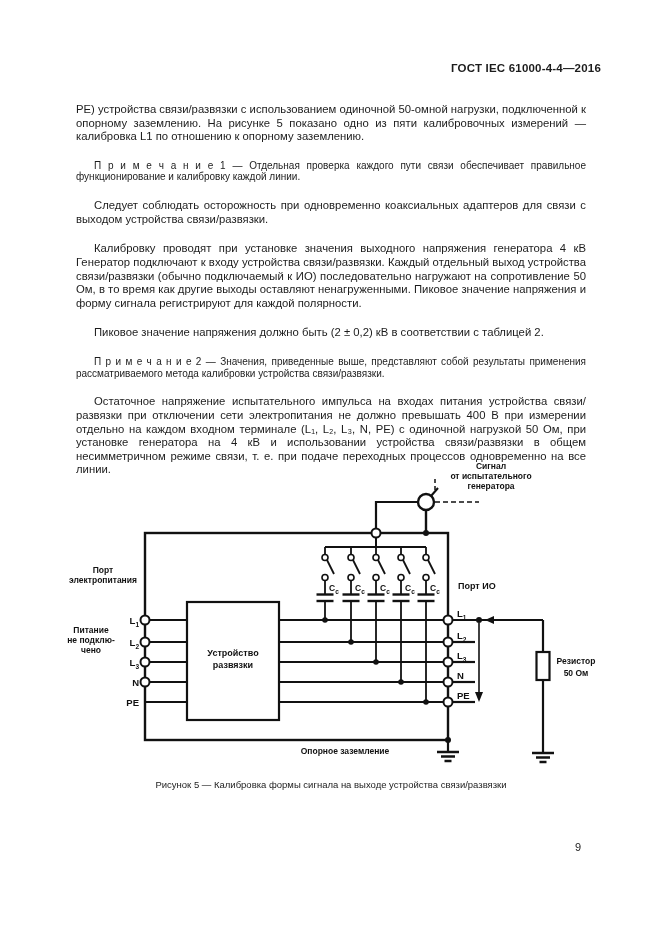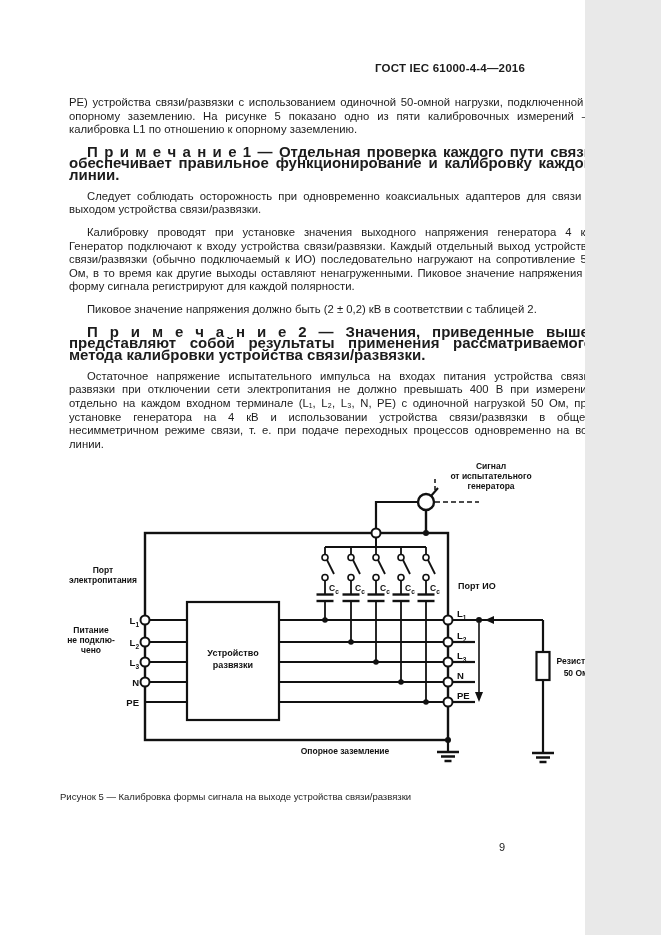--- a/index.html
+++ b/index.html
@@ -1,42 +1,42 @@
 <!DOCTYPE html>
 <html lang="ru"><head>
 <meta charset="utf-8">
 <style>
   html,body{margin:0;padding:0;background:#e9e9e9;}
   .page{
     position:relative;
-    width:585px;height:935px;
+    width:661px;height:935px;
     background:#ffffff;
     font-family:"Liberation Sans","DejaVu Sans",sans-serif;
     color:#1c1c1c;
     overflow:hidden;
   }
   .header{
     position:absolute;top:62px;right:60px;
     font-size:11.5px;font-weight:bold;letter-spacing:.2px;
   }
   .textblock{
     position:absolute;left:60px;top:87px;width:542px;
   }
-  .textblock p{margin:9px;text-align:justify;}
+  .textblock p{margin:16px;text-align:justify;}
   .body-p{font-size:11.3px;line-height:13.6px;text-indent:18px;}
   .no-indent{text-indent:0;}
-  .note-p{font-size:15px;line-height:11.7px;text-indent:18px;font-weight:bold;}
+  .note-p{font-size:10px;line-height:11.7px;text-indent:18px;}
   .note-1{margin:5px 0 13px;}
   .note-2{margin:5px 0 8px;}
   .figure{position:absolute;left:15px;top:455px;}
   svg{display:block;}
   svg text{font-family:"Liberation Sans","DejaVu Sans",sans-serif;font-weight:600;fill:#111;}
   .caption{
     position:absolute;left:60px;top:779px;width:542px;
-    font-size:9.5px;color:#1c1c1c;margin-top:12px;
+    text-align:center;font-size:9.5px;color:#1c1c1c;
   }
   .pagenum{
     position:absolute;top:841px;right:80px;
     font-size:11px;
   }
 </style>
 </head>
 <body>
 
 <div class="page">

